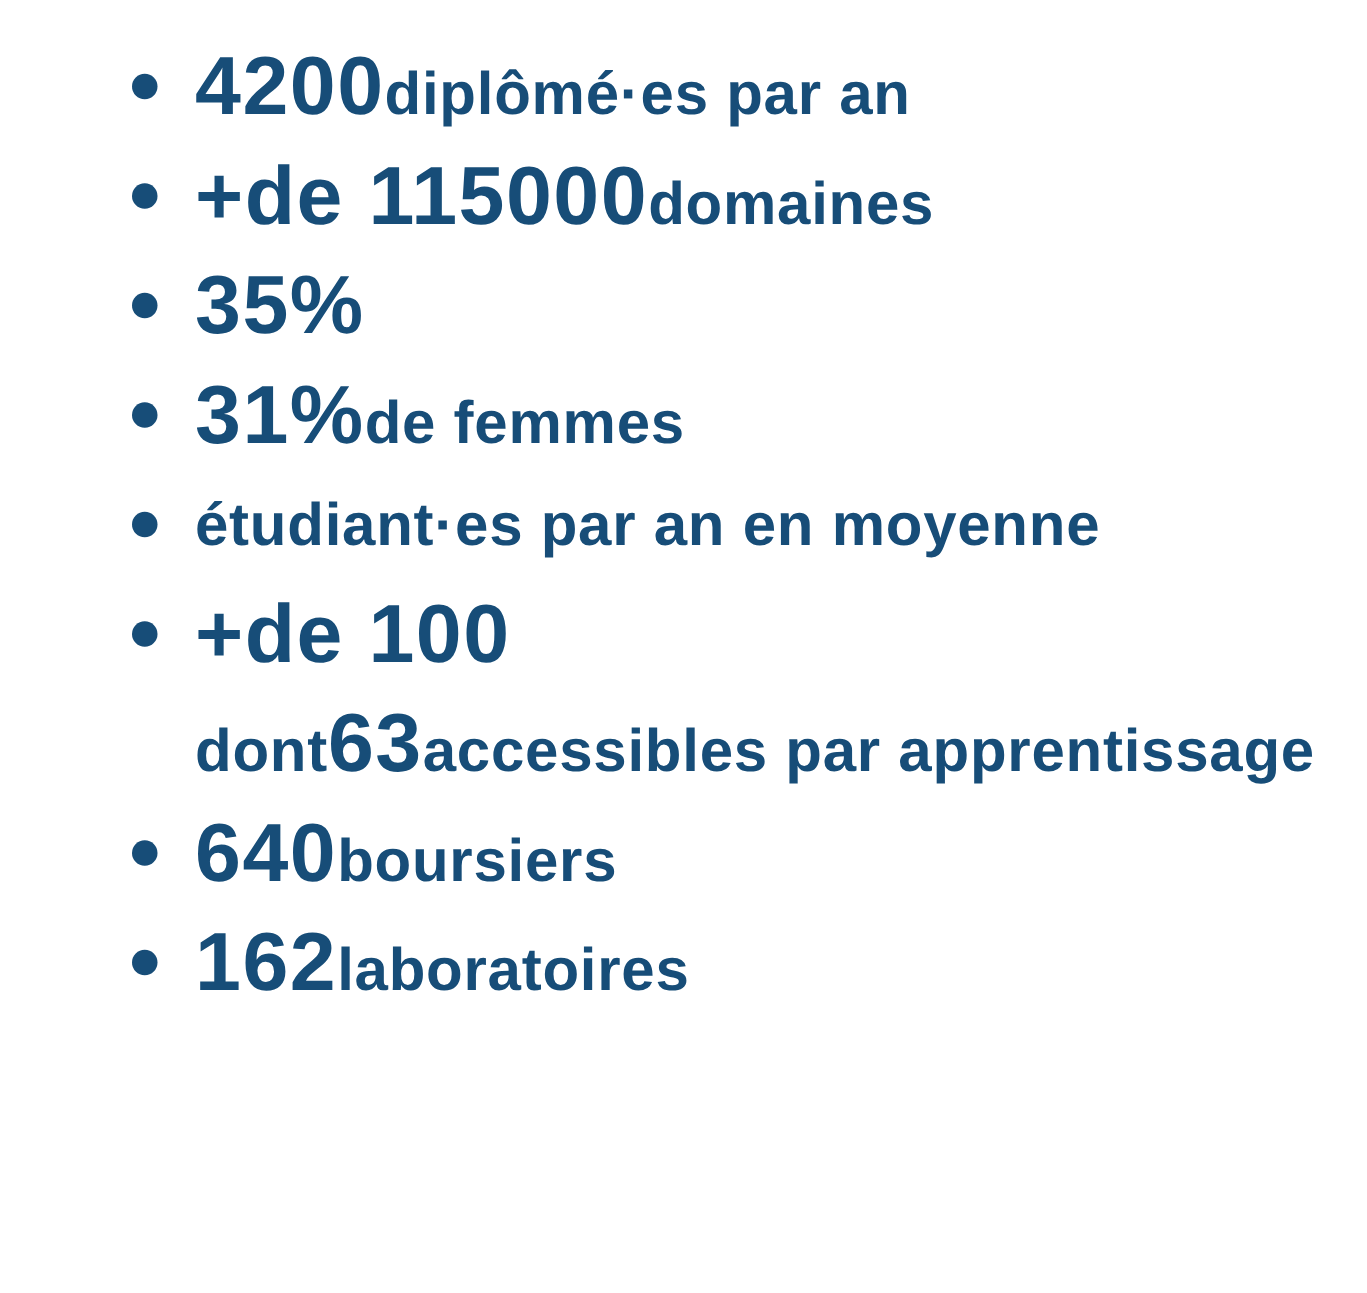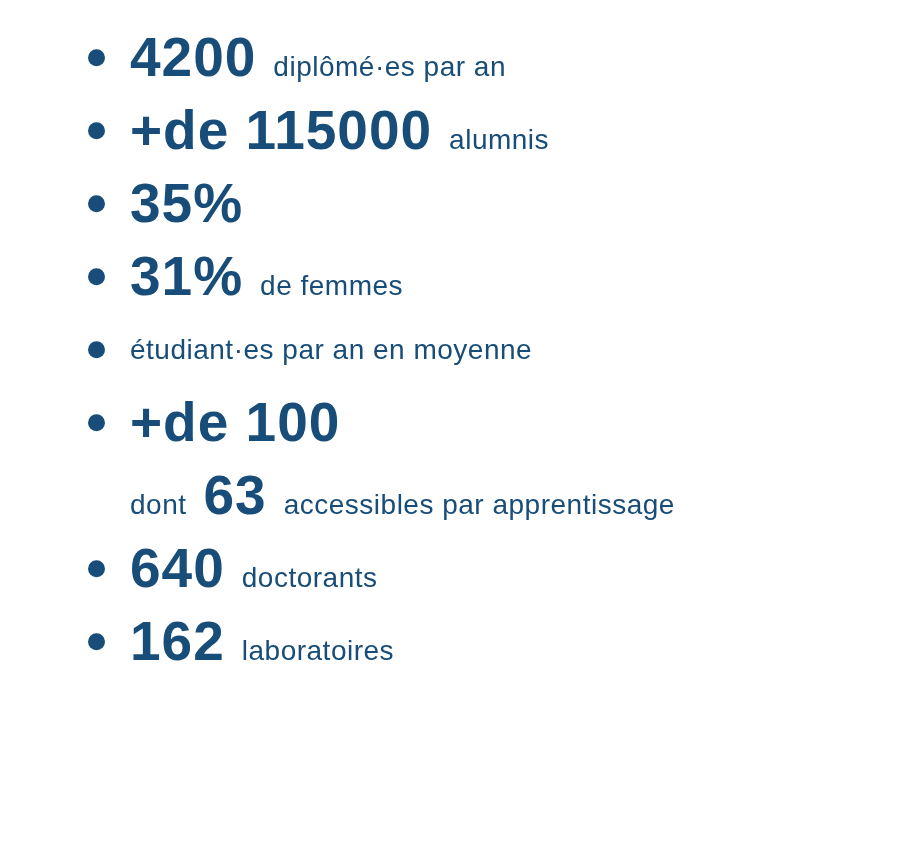--- a/index.html
+++ b/index.html
@@ -40,52 +40,51 @@
     left: 0;
     top: 50%;
     transform: translateY(-52%);
     width: 17px;
     height: 17px;
     border-radius: 50%;
   }
   .segments {
     display: flex;
     align-items: baseline;
-    gap: 17px;
   }
   .num {
     font-size: 55px;
     font-weight: 700;
     letter-spacing: 1px;
     line-height: 1;
   }
   .label {
-    font-size: 28px;
-    font-weight: 400;
+    font-size: 40px;
+    font-weight: 700;
     letter-spacing: 0.5px;
     line-height: 1;
   }
 </style>
 </head>
 <body style="background: rgb(255, 255, 255); color: rgb(23, 77, 120);">
 
 <main class="stats-page">
   <ul class="stats" id="stats-list">
       <li class="stat-item">
         <span class="bullet" style="background: rgb(23, 77, 120);"></span>
         <span class="segments">
           <span class="num">4200</span>
           <span class="label">diplômé·es par an</span>
         </span>
       </li>
       <li class="stat-item">
         <span class="bullet" style="background: rgb(23, 77, 120);"></span>
         <span class="segments">
           <span class="num">+de 115000</span>
-          <span class="label">alumnis</span>
+          <span class="label">domaines</span>
         </span>
       </li>
       <li class="stat-item">
         <span class="bullet" style="background: rgb(23, 77, 120);"></span>
         <span class="segments">
           <span class="num">35%</span>
         </span>
       </li>
       <li class="stat-item">
         <span class="bullet" style="background: rgb(23, 77, 120);"></span>
@@ -110,21 +109,21 @@
         <span class="segments">
           <span class="label">dont</span>
           <span class="num">63</span>
           <span class="label">accessibles par apprentissage</span>
         </span>
       </li>
       <li class="stat-item">
         <span class="bullet" style="background: rgb(23, 77, 120);"></span>
         <span class="segments">
           <span class="num">640</span>
-          <span class="label">doctorants</span>
+          <span class="label">boursiers</span>
         </span>
       </li>
       <li class="stat-item">
         <span class="bullet" style="background: rgb(23, 77, 120);"></span>
         <span class="segments">
           <span class="num">162</span>
           <span class="label">laboratoires</span>
         </span>
       </li>
     </ul>

